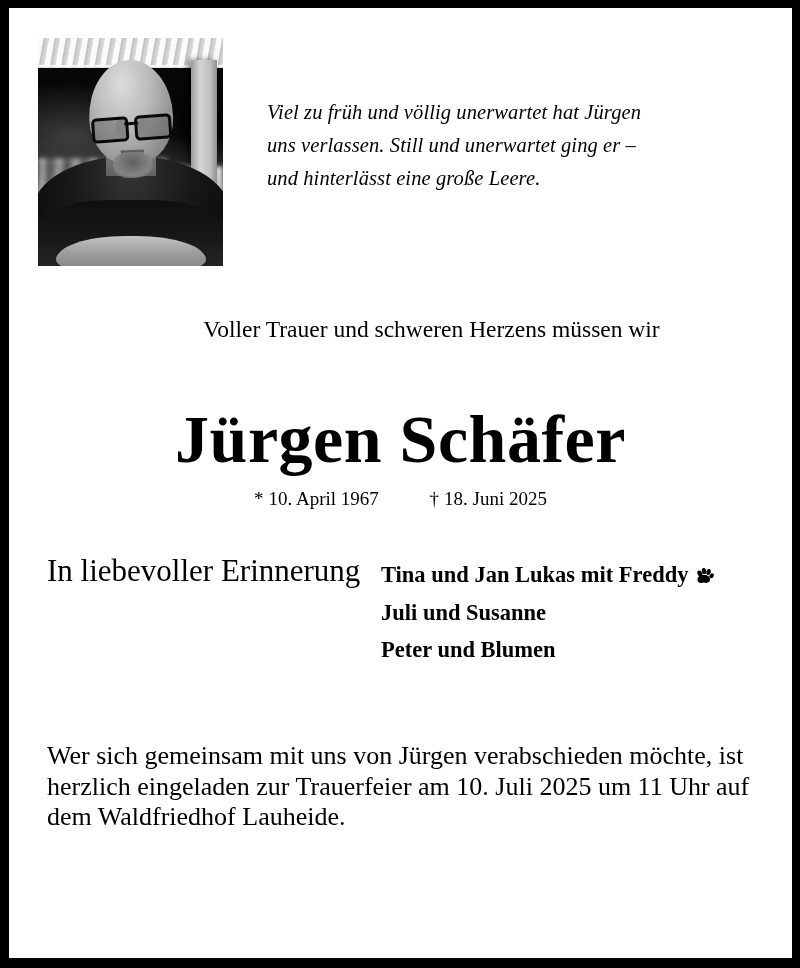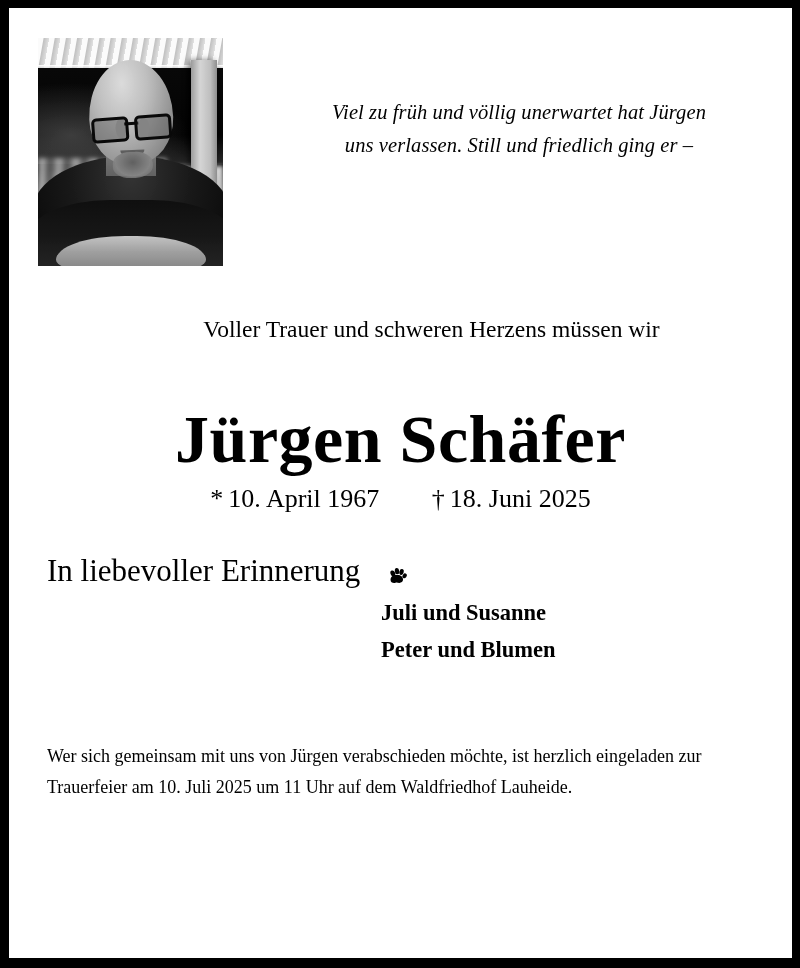--- a/index.html
+++ b/index.html
@@ -171,24 +171,24 @@
   .ph-mouth {
     position: absolute; left: 50%; top: 90px;
     transform: translateX(-50%);
     width: 24px; height: 4px;
     background: #6b5f56; border-radius: 0 0 12px 12px;
   }
 
   
   .epigraph {
     position: absolute;
-    left: 252px;
+    left: 258px;
     top: 88px;
     width: 516px;
-    text-align: center;
+    text-align: left;
     font-style: italic;
     font-size: 20.5px;
     line-height: 33px;
     letter-spacing: .1px;
   }
   .epigraph .vline { display: block; white-space: nowrap; }
 
   
   .lead-in {
     position: absolute;
@@ -216,21 +216,21 @@
     font-weight: bold;
   }
 
   
   .life-dates {
     position: absolute;
     left: 0;
     top: 476px;
     width: 100%;
     text-align: center;
-    font-size: 26px;
+    font-size: 19px;
     line-height: 30px;
     white-space: nowrap;
   }
   .life-dates .date-birth { margin-right: 46px; }
   .life-dates .sym { margin-right: 5px; }
 
   
   .mourners {
     position: absolute;
     left: 38px;
@@ -268,21 +268,21 @@
 
   
   .closing {
     position: absolute;
     left: 38px;
     top: 733px;
     width: 726px;
   }
   .closing p {
     margin: 0 0 22px 0;
-    font-size: 18px;
+    font-size: 26px;
     line-height: 30.5px;
     text-align: left;
   }
   .closing p:last-child { margin-bottom: 0; }
   .nowrap { white-space: nowrap; }
 </style>
 </head>
 <body>
 
 <div class="notice">
@@ -309,42 +309,43 @@
             <span class="ph-bridge"></span>
             <span class="ph-lens r"></span>
           </span>
         </div>
         <div class="ph-arms"></div>
       </div>
     </div>
 
     <div class="epigraph">
       <span class="vline">Viel zu früh und völlig unerwartet hat Jürgen</span>
-      <span class="vline">uns verlassen. Still und friedlich ging er –</span>
+      <span class="vline">uns verlassen. Still und unerwartet ging er –</span>
+      <span class="vline">und hinterlässt eine große Leere.</span>
     </div>
 
     <div class="lead-in">
       <span class="lline">Voller Trauer und schweren Herzens müssen wir</span>
     </div>
 
     <div class="deceased-name">Jürgen Schäfer</div>
 
     <div class="life-dates">
       <span class="date-birth">
         <span class="sym">*</span><span>10. April 1967</span>
       </span>
       <span class="date-death">
         <span class="sym">†</span><span>18. Juni 2025</span>
       </span>
     </div>
 
     <div class="mourners">
       <div class="mourners-intro">In liebevoller Erinnerung</div>
       <ul class="mourners-list">
-        <li><span class="paw-icon"><svg viewBox="0 0 24 24" width="19" height="19" aria-hidden="true">
+        <li><span>Tina und Jan Lukas mit Freddy</span><span class="paw-icon"><svg viewBox="0 0 24 24" width="19" height="19" aria-hidden="true">
                 <ellipse cx="6.1" cy="9.4" rx="2.9" ry="3.9" fill="#000" transform="rotate(-22 6.1 9.4)"></ellipse>
                 <ellipse cx="11.4" cy="6.5" rx="2.8" ry="4" fill="#000" transform="rotate(-7 11.4 6.5)"></ellipse>
                 <ellipse cx="17.1" cy="7.6" rx="2.7" ry="3.8" fill="#000" transform="rotate(14 17.1 7.6)"></ellipse>
                 <ellipse cx="21" cy="12.4" rx="2.5" ry="3.3" fill="#000" transform="rotate(34 21 12.4)"></ellipse>
                 <path d="M12.6 11.5c3.3 0 6.4 2.6 6.4 5.7 0 2.6-2.2 4.2-4.7 4.2-1.4 0-2.2-.5-3.3-.5s-1.9.6-3.3.6c-2.5 0-4.5-1.6-4.5-4.2 0-3.2 3.1-5.8 6.4-5.8z" fill="#000"></path>
               </svg></span></li>
         <li><span>Juli und Susanne</span></li>
         <li><span>Peter und Blumen</span></li>
       </ul>
     </div>

